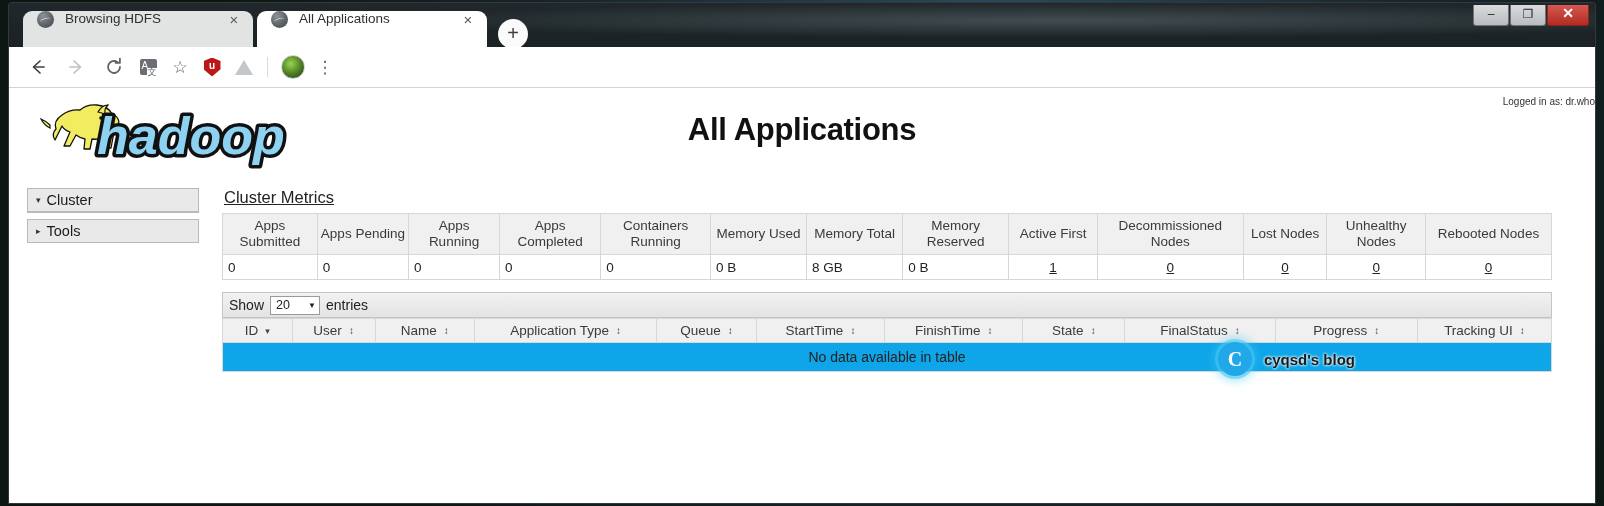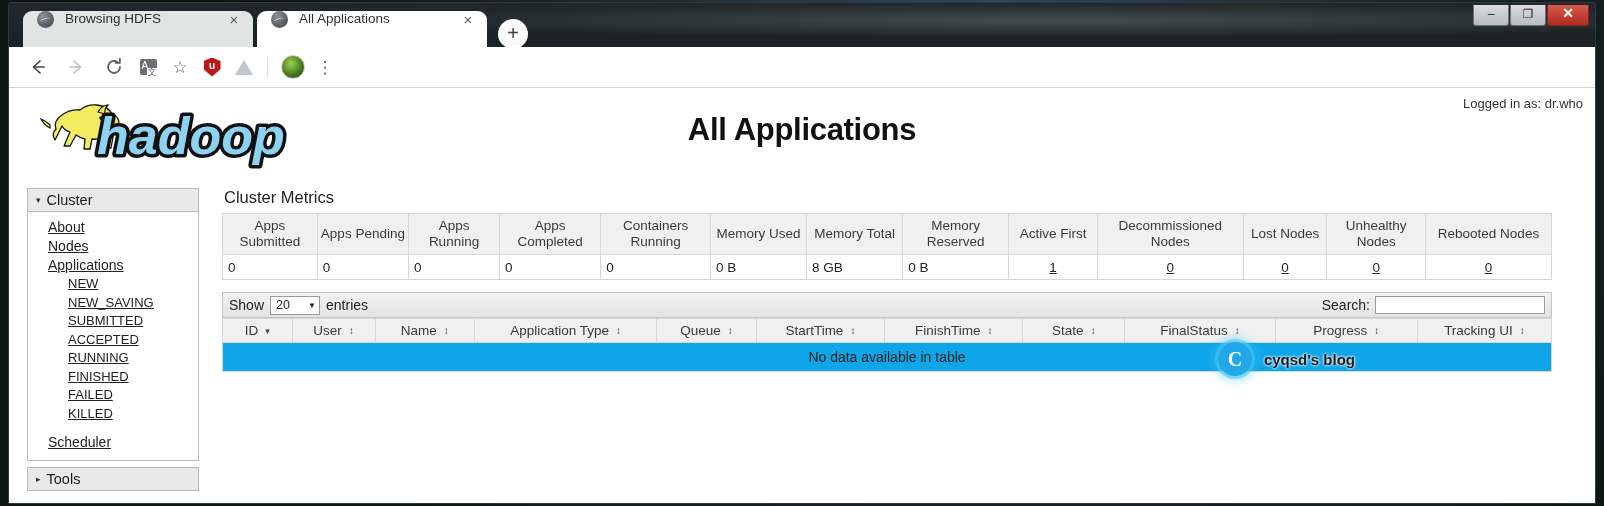--- a/index.html
+++ b/index.html
@@ -154,21 +154,21 @@
     border:1px solid #cfd3d6;
   }
   .ico-kebab{color:#5f6368;font-size:17px;line-height:17px;letter-spacing:0;}
   
   .viewport{
     position:relative;height:418px;background:#fff;overflow:hidden;
   }
   
   .logo-wrap{position:absolute;left:26px;top:8px;width:300px;height:75px;}
   .loggedin{
-    position:absolute;right:12px;top:8px;font-size:13px;color:#333;
+    position:absolute;right:0;top:8px;font-size:10px;color:#333;
   }
   .page-title{
     position:absolute;left:0;right:0;top:24px;text-align:center;
     font-size:31px;font-weight:bold;color:#111;letter-spacing:-.3px;
   }
   
   .sidebar{position:absolute;left:18px;top:100px;width:172px;}
   .panel{
     border:1px solid #b9b9b9;background:#fff;
     box-sizing:border-box;
@@ -188,21 +188,21 @@
   .nav-spacer{height:10px;}
   .tools-panel{
     margin-top:6px;background:#e9e9e9;border:1px solid #b9b9b9;
     padding:3px 8px;font-size:14.5px;color:#1a1a1a;
     display:flex;align-items:center;box-sizing:border-box;
   }
   .tools-panel .caret{font-size:9px;margin-right:6px;color:#333;}
   
   .main{position:absolute;left:213px;top:100px;right:0;}
   .section-title{
-    font-size:16.5px;color:#222;margin:0 0 6px 2px;font-weight:normal;
+    font-size:16.5px;color:#222;margin:0 0 6px 2px;font-weight:normal;text-decoration:underline;
   }
   table.metrics{
     border-collapse:collapse;width:1330px;table-layout:fixed;
     border:1px solid #c5c5c5;background:#fff;
   }
   table.metrics th{
     background:#f0f0f0;border:1px solid #d7d7d7;
     font-size:13.5px;font-weight:normal;color:#3a3a3a;
     padding:4px 3px;line-height:16px;text-align:center;vertical-align:middle;
   }
@@ -384,35 +384,20 @@
     </div>
 
     <div class="loggedin">Logged in as: dr.who</div>
     <div class="page-title">All Applications</div>
 
     <div class="sidebar">
       <div class="panel">
         <div class="panel-head">
           <span class="caret">▾</span>
           <span>Cluster</span>
-        </div>
-        <div class="panel-body">
-          <a class="nav-link">About</a>
-          <a class="nav-link">Nodes</a>
-          <a class="nav-link">Applications</a>
-          <a class="nav-link sub">NEW</a>
-          <a class="nav-link sub">NEW_SAVING</a>
-          <a class="nav-link sub">SUBMITTED</a>
-          <a class="nav-link sub">ACCEPTED</a>
-          <a class="nav-link sub">RUNNING</a>
-          <a class="nav-link sub">FINISHED</a>
-          <a class="nav-link sub">FAILED</a>
-          <a class="nav-link sub">KILLED</a>
-          <div class="nav-spacer"></div>
-          <a class="nav-link">Scheduler</a>
         </div>
       </div>
       <div class="tools-panel">
         <span class="caret">▸</span>
         <span>Tools</span>
       </div>
     </div>
 
     <div class="main">
 
@@ -459,24 +444,20 @@
 
         <div class="apps-topbar">
           <div class="show-entries">
             <span>Show</span>
             <span class="sel">
               <span>20</span>
               <span class="cv">▼</span>
             </span>
             <span>entries</span>
           </div>
-          <div class="search-wrap">
-            <span>Search:</span>
-            <span class="search-input"></span>
-          </div>
         </div>
 
         <table class="apps">
           <thead>
             <tr>
               <th style="width:4.2%"><span class="lbl">ID</span><span class="sort desc"></span></th>
               <th style="width:5.2%"><span class="lbl">User</span><span class="sort both"></span></th>
               <th style="width:6.4%"><span class="lbl">Name</span><span class="sort both"></span></th>
               <th style="width:12.6%"><span class="lbl">Application Type</span><span class="sort both"></span></th>
               <th style="width:6.4%"><span class="lbl">Queue</span><span class="sort both"></span></th>

